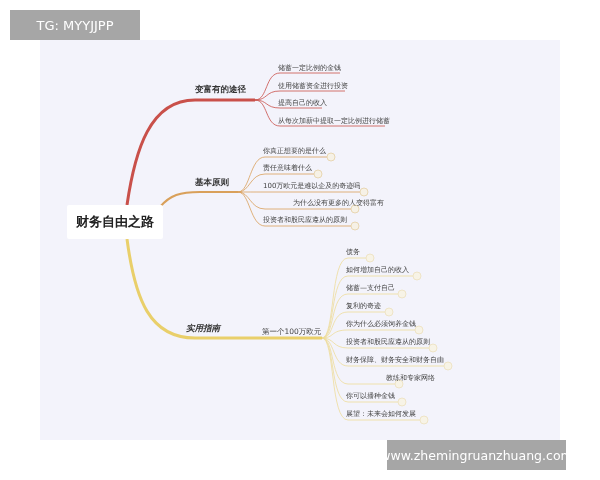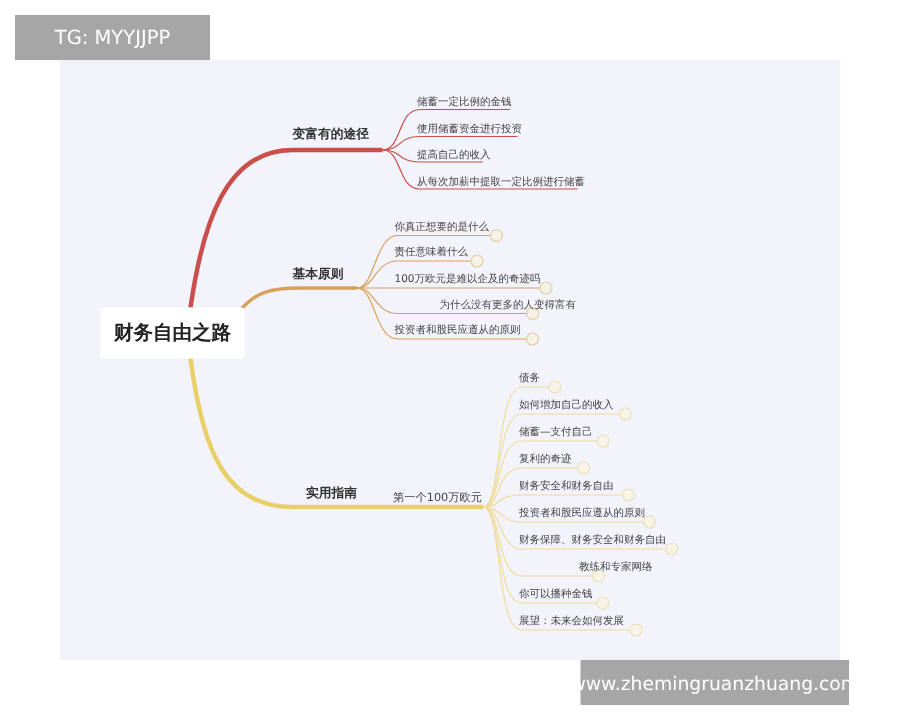--- a/index.html
+++ b/index.html
@@ -108,27 +108,27 @@
 <div class="leaf" style="left:278px; top:98px;">提高自己的收入</div>
 <div class="leaf" style="left:278px; top:116px;">从每次加薪中提取一定比例进行储蓄</div>
 
 <div class="branch" style="left:195px; top:177px;">基本原则</div>
 <div class="leaf" style="left:263px; top:146px;">你真正想要的是什么</div>
 <div class="leaf" style="left:263px; top:163px;">责任意味着什么</div>
 <div class="leaf" style="left:263px; top:181px;">100万欧元是难以企及的奇迹吗</div>
 <div class="leaf" style="left:263px; top:198px;margin-left:30px;">为什么没有更多的人变得富有</div>
 <div class="leaf" style="left:263px; top:215px;">投资者和股民应遵从的原则</div>
 
-<div class="branch" style="left:204px; top:323px;">实用指南</div>
+<div class="branch" style="left:186px; top:323px;font-style:italic;">实用指南</div>
 <div class="mid" style="left:262px; top:327px;">第一个100万欧元</div>
 <div class="leaf" style="left:346px; top:247px;">债务</div>
 <div class="leaf" style="left:346px; top:265px;">如何增加自己的收入</div>
 <div class="leaf" style="left:346px; top:283px;">储蓄—支付自己</div>
 <div class="leaf" style="left:346px; top:301px;">复利的奇迹</div>
-<div class="leaf" style="left:346px; top:319px;">财务安全和财务自由</div>
+<div class="leaf" style="left:346px; top:319px;">你为什么必须饲养金钱</div>
 <div class="leaf" style="left:346px; top:337px;">投资者和股民应遵从的原则</div>
 <div class="leaf" style="left:346px; top:355px;">财务保障、财务安全和财务自由</div>
 <div class="leaf" style="left:346px; top:373px;padding-left:40px;">教练和专家网络</div>
 <div class="leaf" style="left:346px; top:391px;">你可以播种金钱</div>
 <div class="leaf" style="left:346px; top:409px;">展望：未来会如何发展</div>
 
 <div class="wm-top">TG: MYYJJPP</div>
 <div class="wm-bottom">www.zhemingruanzhuang.com</div>
 
 </body></html>

